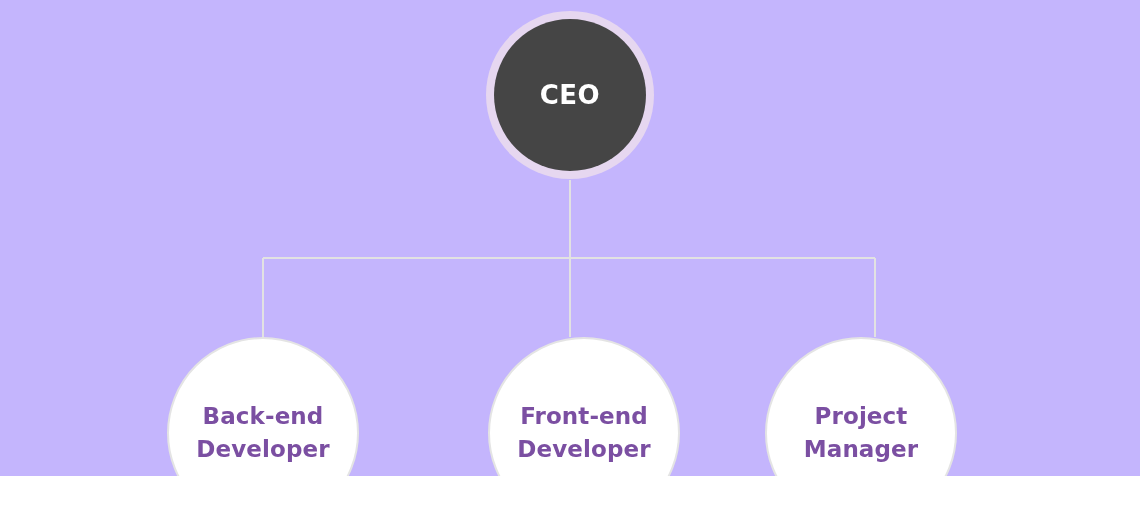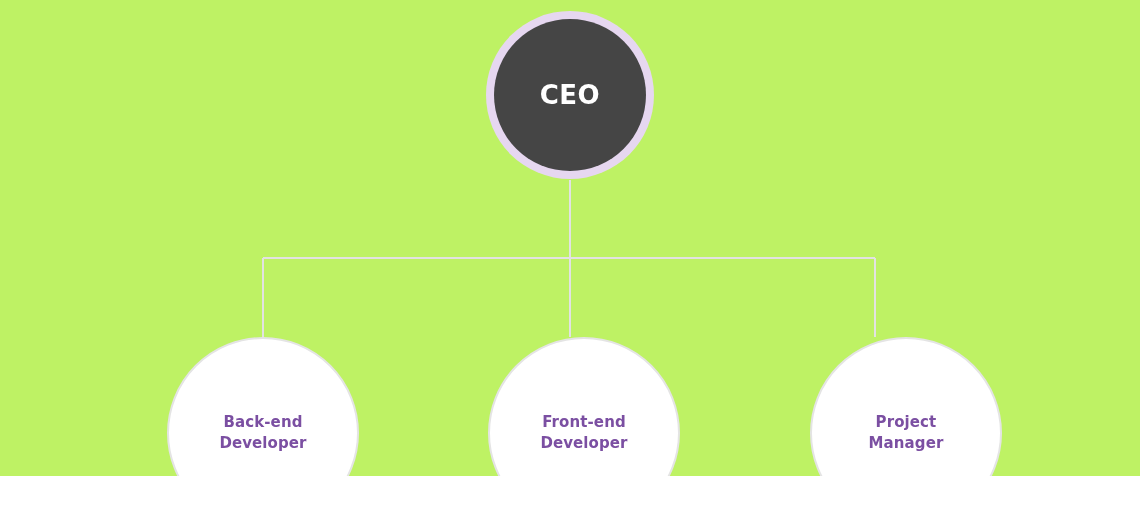--- a/index.html
+++ b/index.html
@@ -7,21 +7,21 @@
     padding: 0;
     background: #ffffff;
   }
   body {
     font-family: "DejaVu Sans", "Liberation Sans", sans-serif;
   }
   #org-chart {
     position: relative;
     width: 1140px;
     height: 476px;
-    background: #bef264;
+    background: #c4b5fd;
     overflow: hidden;
   }
   
   .connectors {
     position: absolute;
     left: 0;
     top: 0;
     width: 1140px;
     height: 530px;
     pointer-events: none;
@@ -62,29 +62,29 @@
   }
   .node-child {
     width: 192px;
     height: 192px;
     top: 337px;
     background: #ffffff;
     border: 2px solid #e4e4e4;
   }
   .node-child-label {
     color: #7b4fa2;
-    font-size: 15px;
+    font-size: 23px;
     font-weight: bold;
     line-height: 1.42;
     white-space: pre-line;
     letter-spacing: 0.1px;
   }
   .child-0 { left: 167px; }
   .child-1 { left: 488px; }
-  .child-2 { left: 810px; }
+  .child-2 { left: 765px; }
 </style>
 </head>
 <body>
 
 <div id="org-chart">
 
   <svg class="connectors" viewBox="0 0 1140 530" xmlns="http://www.w3.org/2000/svg">
 
     <line x1="570" y1="180" x2="570" y2="337" stroke="#e2e2e2" stroke-width="2"></line>
 

